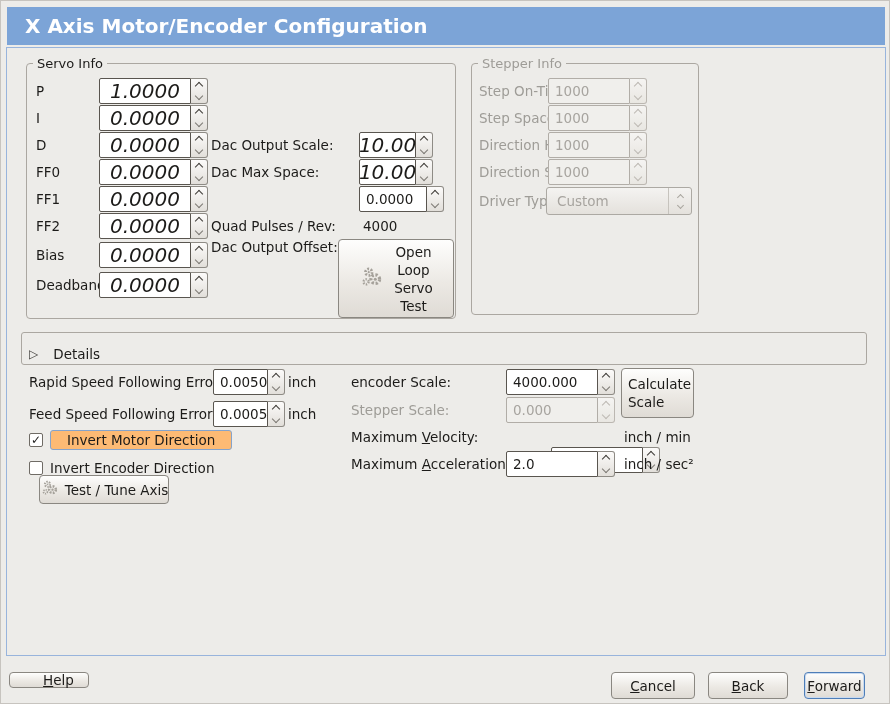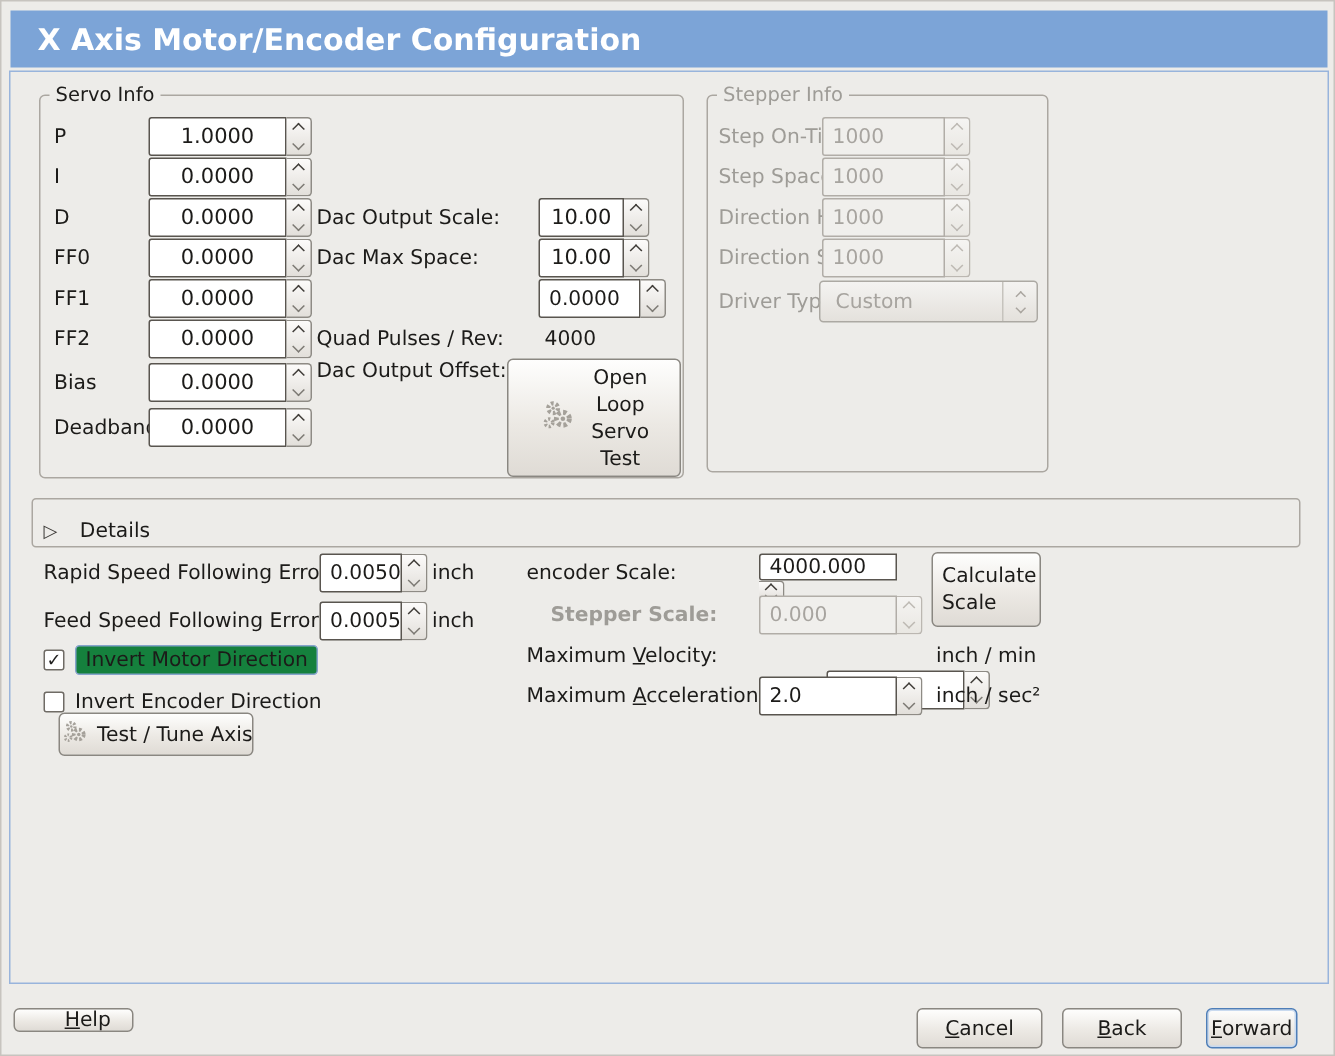--- a/index.html
+++ b/index.html
@@ -8,37 +8,37 @@
   .titlebar{position:absolute;left:6px;top:6px;width:878px;height:38px;background:#7CA4D7;color:#ffffff;
             font-size:20px;font-weight:bold;line-height:38px;padding-left:18px;box-sizing:border-box;}
   .panel{position:absolute;left:5px;top:46px;width:880px;height:609px;border:1px solid #98B4DC;box-sizing:border-box;}
   .frame{position:absolute;border:1px solid #ABA7A1;border-radius:4px;box-sizing:border-box;}
   .legend{position:absolute;background:#EDECE9;padding:0 4px;font-size:13px;line-height:16px;white-space:nowrap;}
   .lbl{position:absolute;height:26px;line-height:26px;font-size:13.5px;white-space:nowrap;}
   .dis{color:#9E9C97;}
   .spinbox{position:absolute;display:flex;height:26px;}
   .entry{height:26px;box-sizing:border-box;border:1px solid #59554F;background:#ffffff;border-radius:2px 0 0 2px;
          display:flex;align-items:center;padding:0 6px;font-size:13.5px;}
-  .entry.center{justify-content:center;padding:0;font-size:14px;}
+  .entry.center{justify-content:center;padding:0;font-size:20px;font-style:italic;}
   .spin{width:17px;height:26px;box-sizing:border-box;border:1px solid #8E8B85;border-left:none;border-radius:0 3px 3px 0;
         background:linear-gradient(#FCFBFA,#E2DFDA);display:flex;flex-direction:column;}
   .spin>div{flex:1;display:flex;align-items:center;justify-content:center;}
   .chev{width:5px;height:5px;border-left:1.6px solid #3F3C38;border-top:1.6px solid #3F3C38;transform:rotate(45deg);margin-top:2px;}
   .chev.dn{transform:rotate(225deg);border-color:#7C7973;margin-top:-2px;}
   .disbox .entry{background:#F0EFEC;border-color:#B1ADA7;color:#A7A49F;}
   .disbox .spin{border-color:#BBB7B1;background:linear-gradient(#F5F4F2,#E9E7E2);}
   .disbox .chev{border-color:#BDB9B3;}
   .btn{position:absolute;box-sizing:border-box;border:1px solid #8A8781;border-radius:4px;
        background:linear-gradient(#FEFEFD,#ECE9E4 55%,#DFDBD5);display:flex;align-items:center;justify-content:center;
        font-size:13.5px;white-space:nowrap;}
   .btn .mlines{white-space:pre-line;text-align:center;line-height:18px;font-size:13.5px;}
   .mn{text-decoration:underline;}
   .cb{width:14px;height:14px;box-sizing:border-box;background:#ffffff;border:1px solid #6F6B65;border-radius:2px;
       font-size:12px;line-height:12px;text-align:center;color:#222120;font-weight:bold;flex:0 0 auto;}
-  .hl{background:#15803d;border:1px solid #85A3CB;border-radius:3px;padding:1px 6px;text-align:center;}
+  .hl{background:#fdba74;border:1px solid #85A3CB;border-radius:3px;padding:1px 16px;text-align:center;}
   .combo{position:absolute;display:flex;box-sizing:border-box;height:28px;border:1px solid #ACA9A3;border-radius:3px;
          background:linear-gradient(#F4F3F1,#E4E1DC);align-items:center;}
   .combo .ctext{flex:1;padding-left:10px;font-size:13.5px;color:#A7A49F;}
   .combo .carea{width:22px;align-self:stretch;border-left:1px solid #C6C3BD;display:flex;flex-direction:column;align-items:center;justify-content:center;gap:3px;}
   .combo .chev{border-color:#A9A59F;margin:0;width:4px;height:4px;}
   .expander{font-size:12px;color:#3C3A37;margin-right:8px;}
   .flexrow{position:absolute;display:flex;align-items:center;gap:7px;height:22px;font-size:13.5px;white-space:nowrap;}
   .gearsvg{flex:0 0 auto;}
 </style>
 </head>
@@ -308,37 +308,37 @@
           <span class="chev"></span>
         </div>
         <div>
           <span class="chev dn"></span>
         </div>
       </div>
   </div>
   <div class="lbl" style="left:287px;top:400px;">inch</div>
 
   <div class="lbl" style="left:350px;top:368px;">encoder Scale:</div>
-  <div class="spinbox" style="left:505px;top:368px;flex-direction:column;">
+  <div class="spinbox" style="left:505px;top:368px;">
     <div class="entry" style="width:92px;">4000.000</div>
     <div class="spin">
         <div>
           <span class="chev"></span>
         </div>
         <div>
           <span class="chev dn"></span>
         </div>
       </div>
   </div>
   <div class="btn" style="left:620px;top:367px;width:73px;height:50px;justify-content:flex-start;padding-left:6px;">
     <span class="mlines" style="text-align:left;">Calculate
 Scale</span>
   </div>
 
-  <div class="lbl dis" style="left:366px;top:396px;font-weight:bold;">Stepper Scale:</div>
+  <div class="lbl dis" style="left:350px;top:396px;">Stepper Scale:</div>
   <div class="spinbox disbox" style="left:505px;top:396px;">
     <div class="entry" style="width:92px;">0.000</div>
     <div class="spin">
         <div>
           <span class="chev"></span>
         </div>
         <div>
           <span class="chev dn"></span>
         </div>
       </div>

